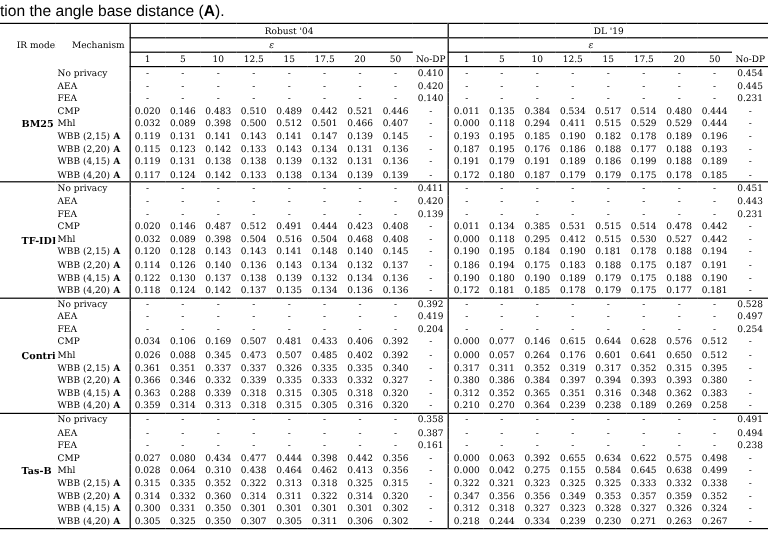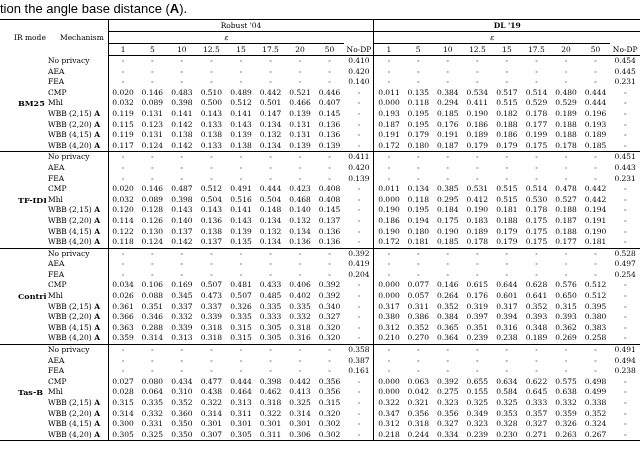--- a/index.html
+++ b/index.html
@@ -12,21 +12,21 @@
         white-space:nowrap;overflow:hidden;}
   thead th{line-height:11px;}
   thead tr.colhead th{border-bottom:1px solid #000;}
   th.cmid{border-bottom:0.8px solid #000;}
   .vl{border-left:0.8px solid #000;}
   td.model{font-weight:bold;text-align:left;padding-left:18px;vertical-align:middle;font-size:8px;}
   td.mech{text-align:left;padding-left:2px;}
   tr.rule td{border-top:0.8px solid #000;}
   .lbl{text-align:left;padding-left:14px;vertical-align:middle;}
   .eps{font-style:italic;font-family:"DejaVu Serif", serif;}
-  .grp-bold{font-weight:bold;}
+  .grp-bold{font-weight:normal;}
   .bold{font-weight:bold;}
 </style>
 </head>
 <body>
 
 <div class="caption"><span>tion the angle base distance (</span><b>A</b><span>).</span></div>
 
 <table>
   <colgroup id="cols">
       <col style="width: 46px;">

